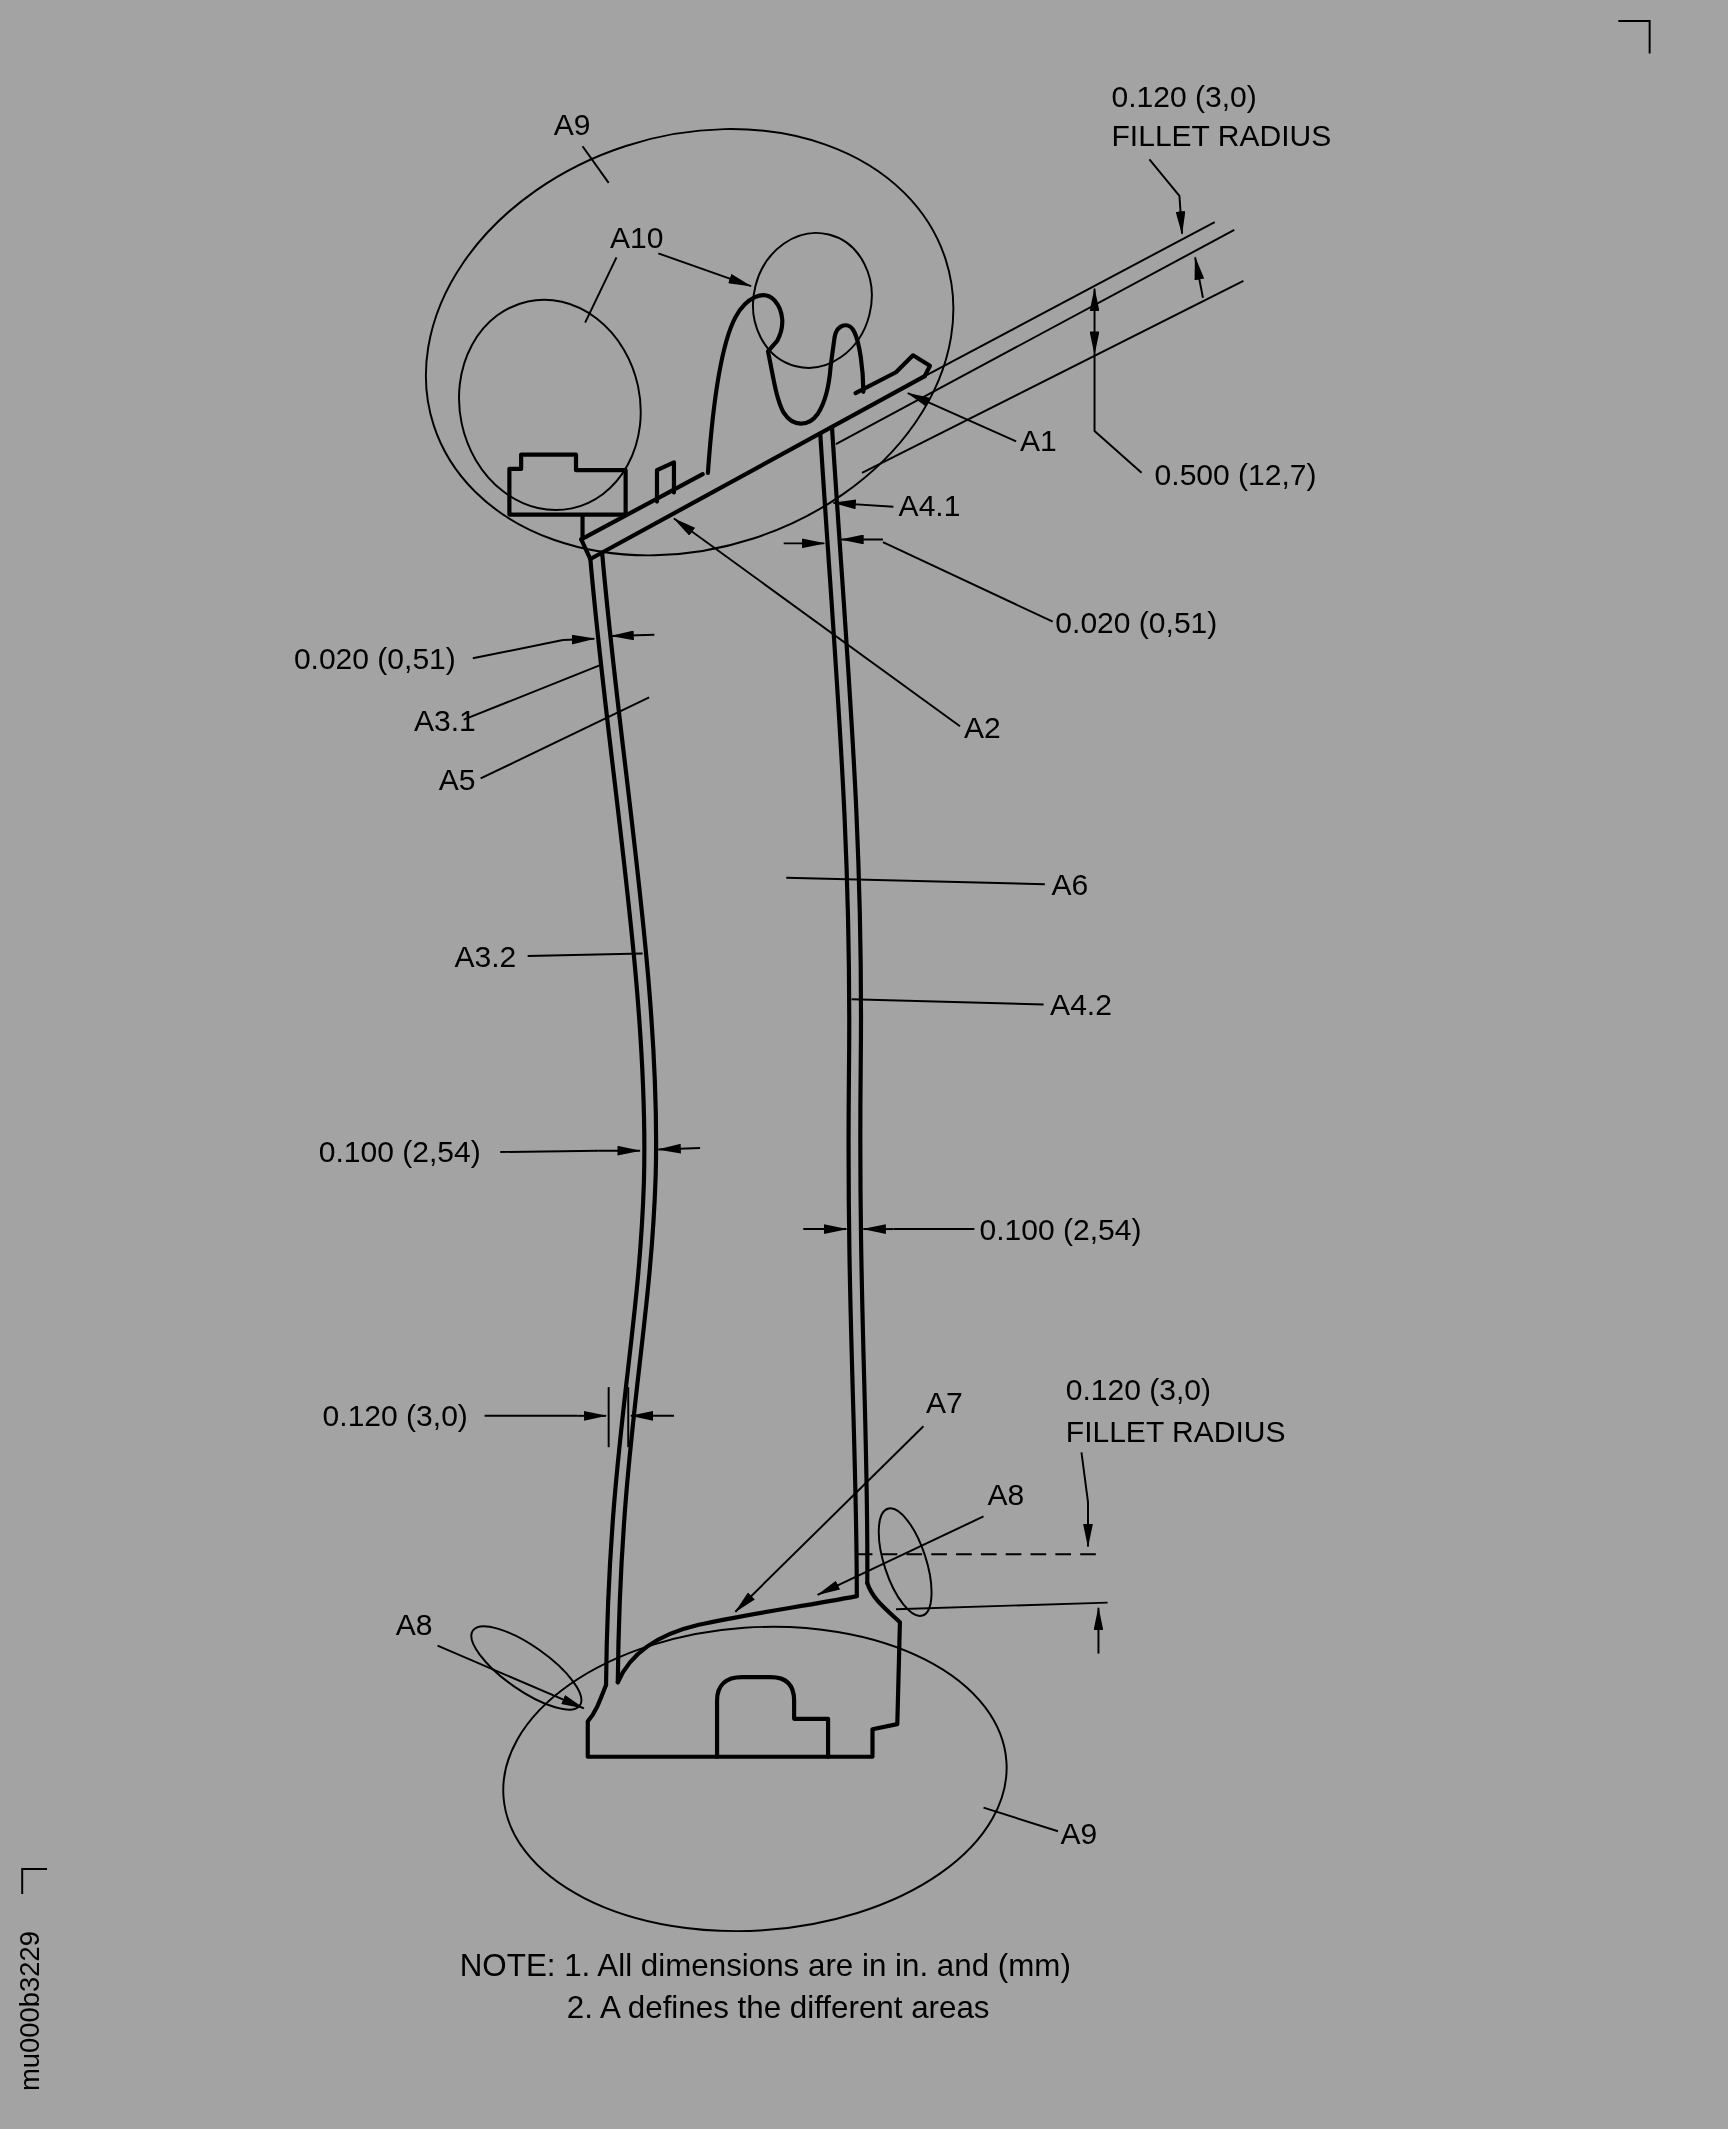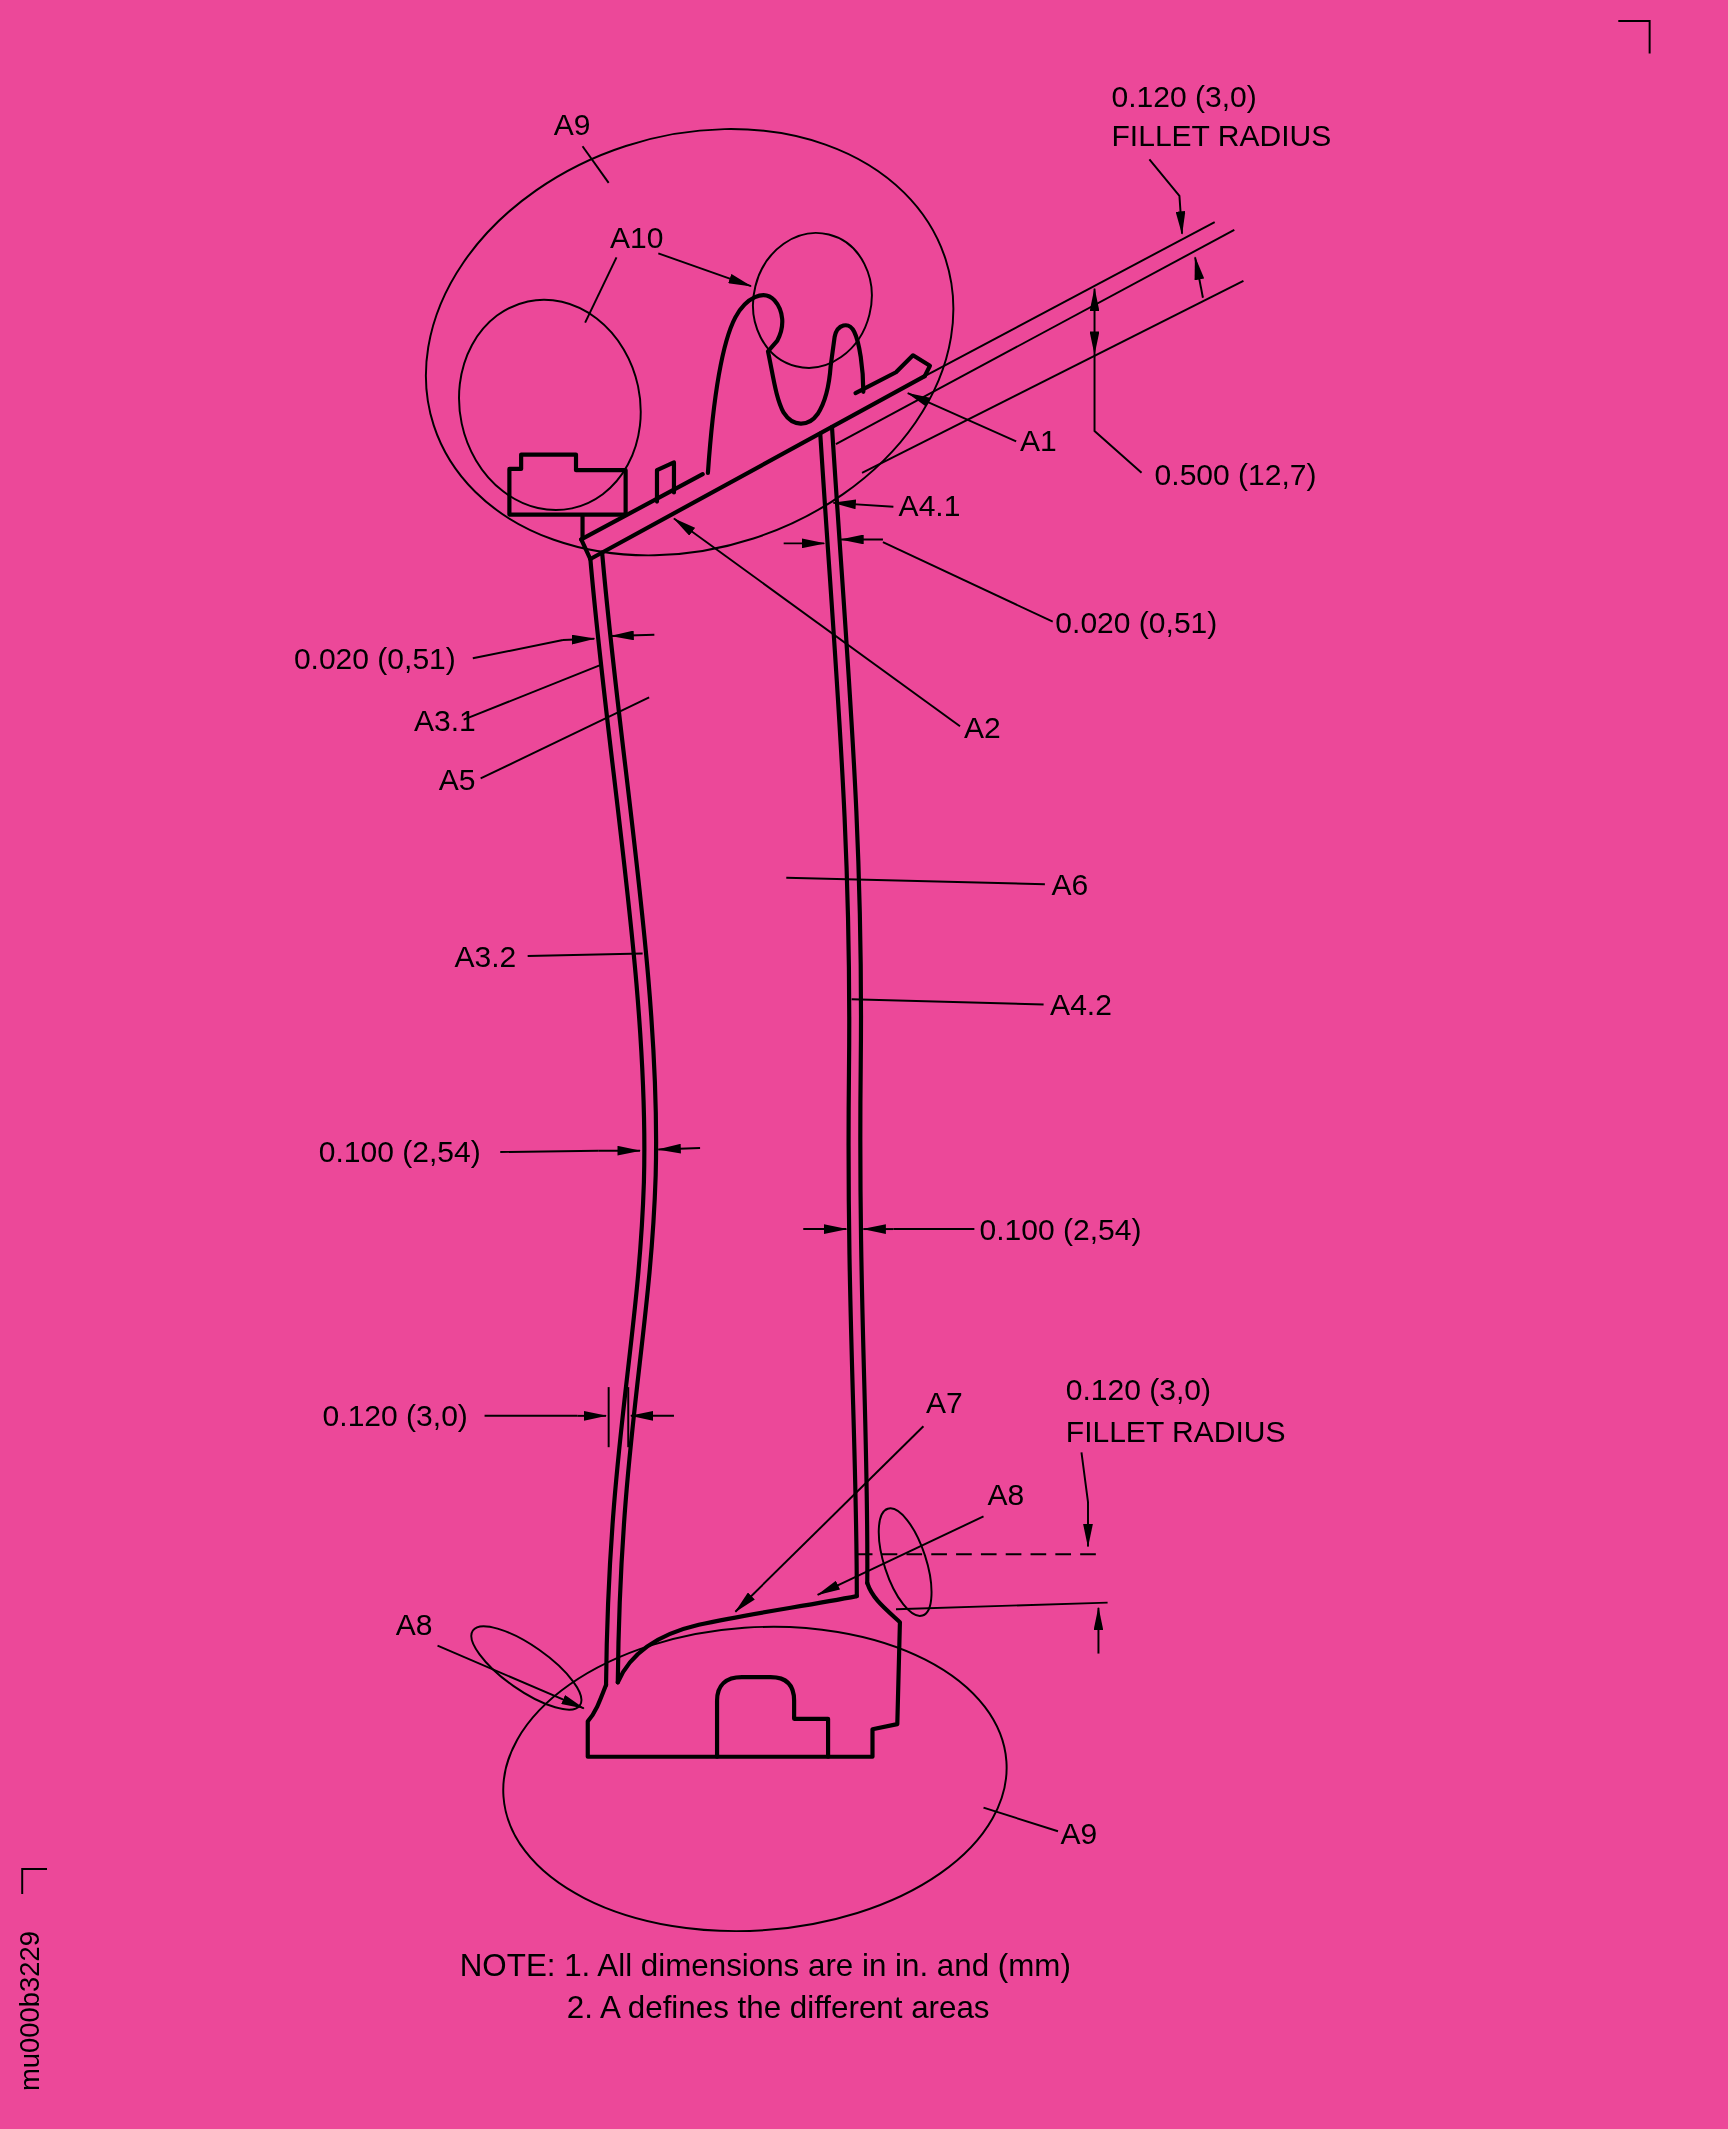--- a/index.html
+++ b/index.html
@@ -1,16 +1,16 @@
 <!DOCTYPE html>
 <html style="font-size:10.5px"><head>
 <meta charset="utf-8">
 <style>
   html,body{margin:0;padding:0;background:#ffffff;}
-  .sheet{position:relative;width:1728px;height:2129px;background:#ec4899;
+  .sheet{position:relative;width:1728px;height:2129px;background:#a3a3a3;
          font-family:"Liberation Sans", sans-serif;}
   svg{display:block;width:1728px;height:2129px;}
   svg text{fill:#000000;font-family:"Liberation Sans", sans-serif;}
   .thick{stroke:#000;stroke-width:3.2;fill:none;stroke-linejoin:round;stroke-linecap:round;}
   .thin{stroke:#000;stroke-width:1.5;fill:none;}
   .balloon{stroke:#000;stroke-width:1.5;fill:none;}
   .dash{stroke:#000;stroke-width:1.5;fill:none;stroke-dasharray:12 7;}
   .lbl{font-size:23px;}
   .note{font-size:24px;}
   .docnum{font-size:21px;}

